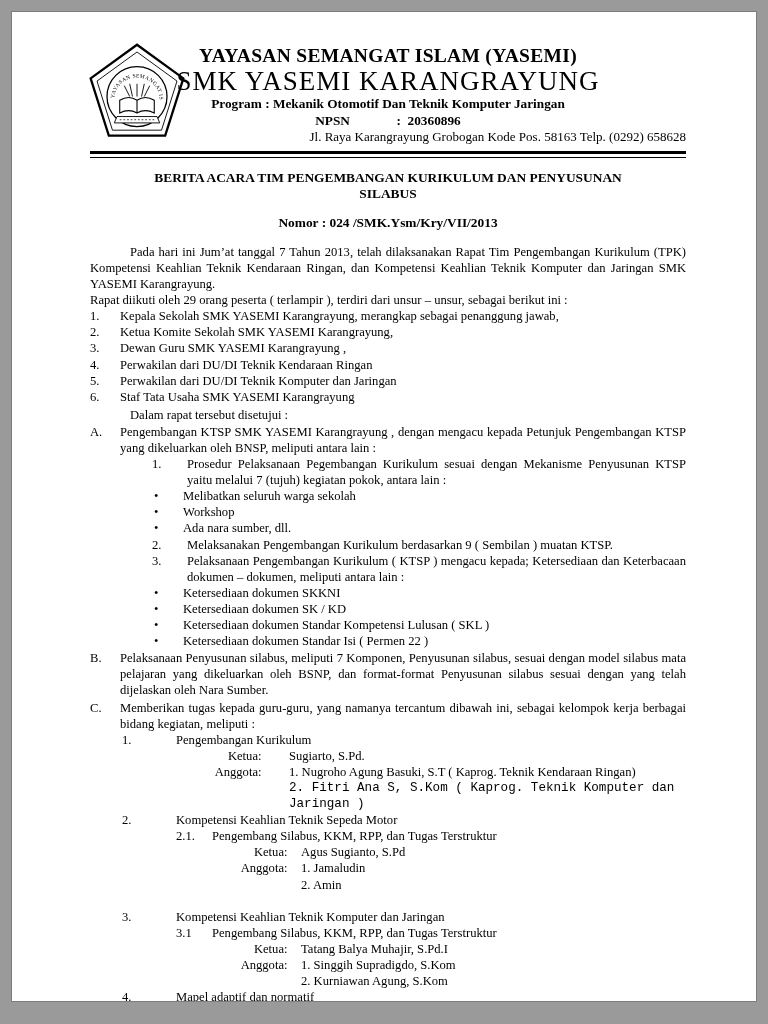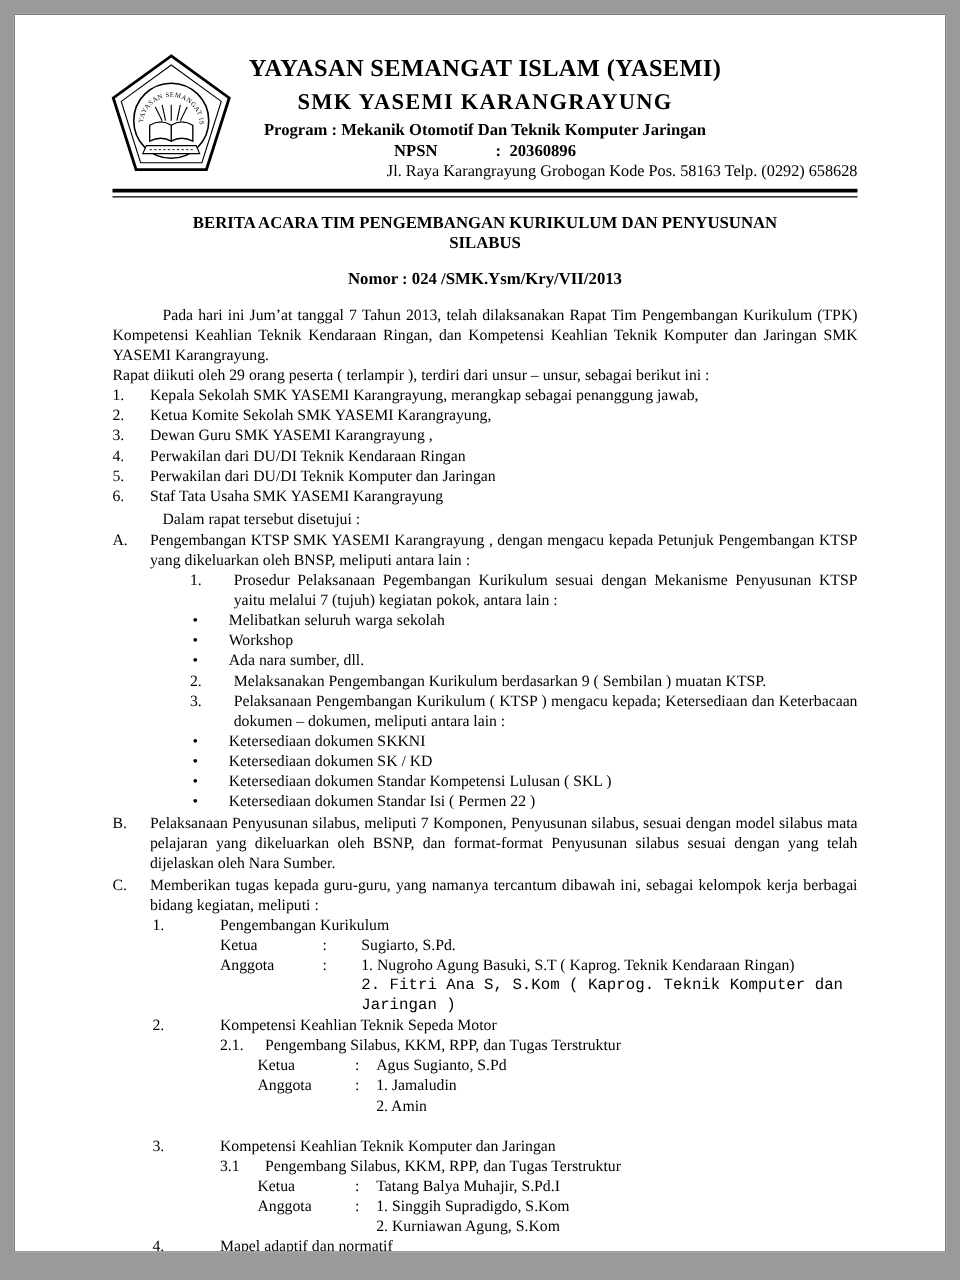--- a/index.html
+++ b/index.html
@@ -13,21 +13,21 @@
   .page {
     position:absolute; left:11px; top:11px; width:746px; height:991px;
     background:#fff; border:1px solid #7d7d7d; overflow:hidden;
     padding:0 70px 0 78px;
   }
 
   
   .letterhead { position:relative; padding-top:32px; text-align:center; }
   .logo { position:absolute; left:-4px; top:30px; width:102px; height:100px; }
   .lh1 { font-weight:bold; font-size:19.5px; line-height:23px; letter-spacing:.3px; }
-  .lh2 { font-weight:bold; font-size:18px; line-height:29px; letter-spacing:1px; }
+  .lh2 { font-weight:normal; font-size:27px; line-height:29px; letter-spacing:1px; }
   .lh3 { font-weight:bold; font-size:13.3px; line-height:16.5px; }
   .lh4 { font-size:13px; line-height:16.5px;text-align:right; }
   .pre { white-space:pre; }
   .rule { margin-top:5px; height:7px; border-top:3px solid #000; border-bottom:1px solid #000; }
 
   
   .doc-title { margin-top:11px; text-align:center; font-weight:bold; font-size:13.4px; line-height:16.8px; }
   .doc-title .heading { max-width:478px; margin:12px auto; }
 
   
@@ -44,21 +44,21 @@
   .item .n2 { flex:0 0 35px; }
   .blt { margin-left:34px; display:flex; }
   .blt .bg { flex:0 0 29px; }
   .decision { text-indent:40px; margin:2px 0 1px 0; }
   .grp { margin-left:2px; display:flex; }
   .grp .n2 { flex:0 0 30px; }
   .grp-body { flex:1; min-width:0;margin-left:24px; }
   .subh { display:flex; }
   .subh .n3 { flex:0 0 36px; }
   .kv { display:flex; }
-  .kv .role { flex:0 0 82px; }
+  .kv .role { flex:0 0 82px;text-align:right; }
   .kv .col { flex:0 0 31px; }
   .kv.sub { padding-left:30px; }
   .kv.sub .role { flex:0 0 78px; }
   .kv.sub .col { flex:0 0 17px; }
   .cont1 { padding-left:113px;font-family:Liberation Mono, monospace; }
   .cont2 { padding-left:125px; }
   .gap { height:16px; }
 </style>
 </head>
 <body>

